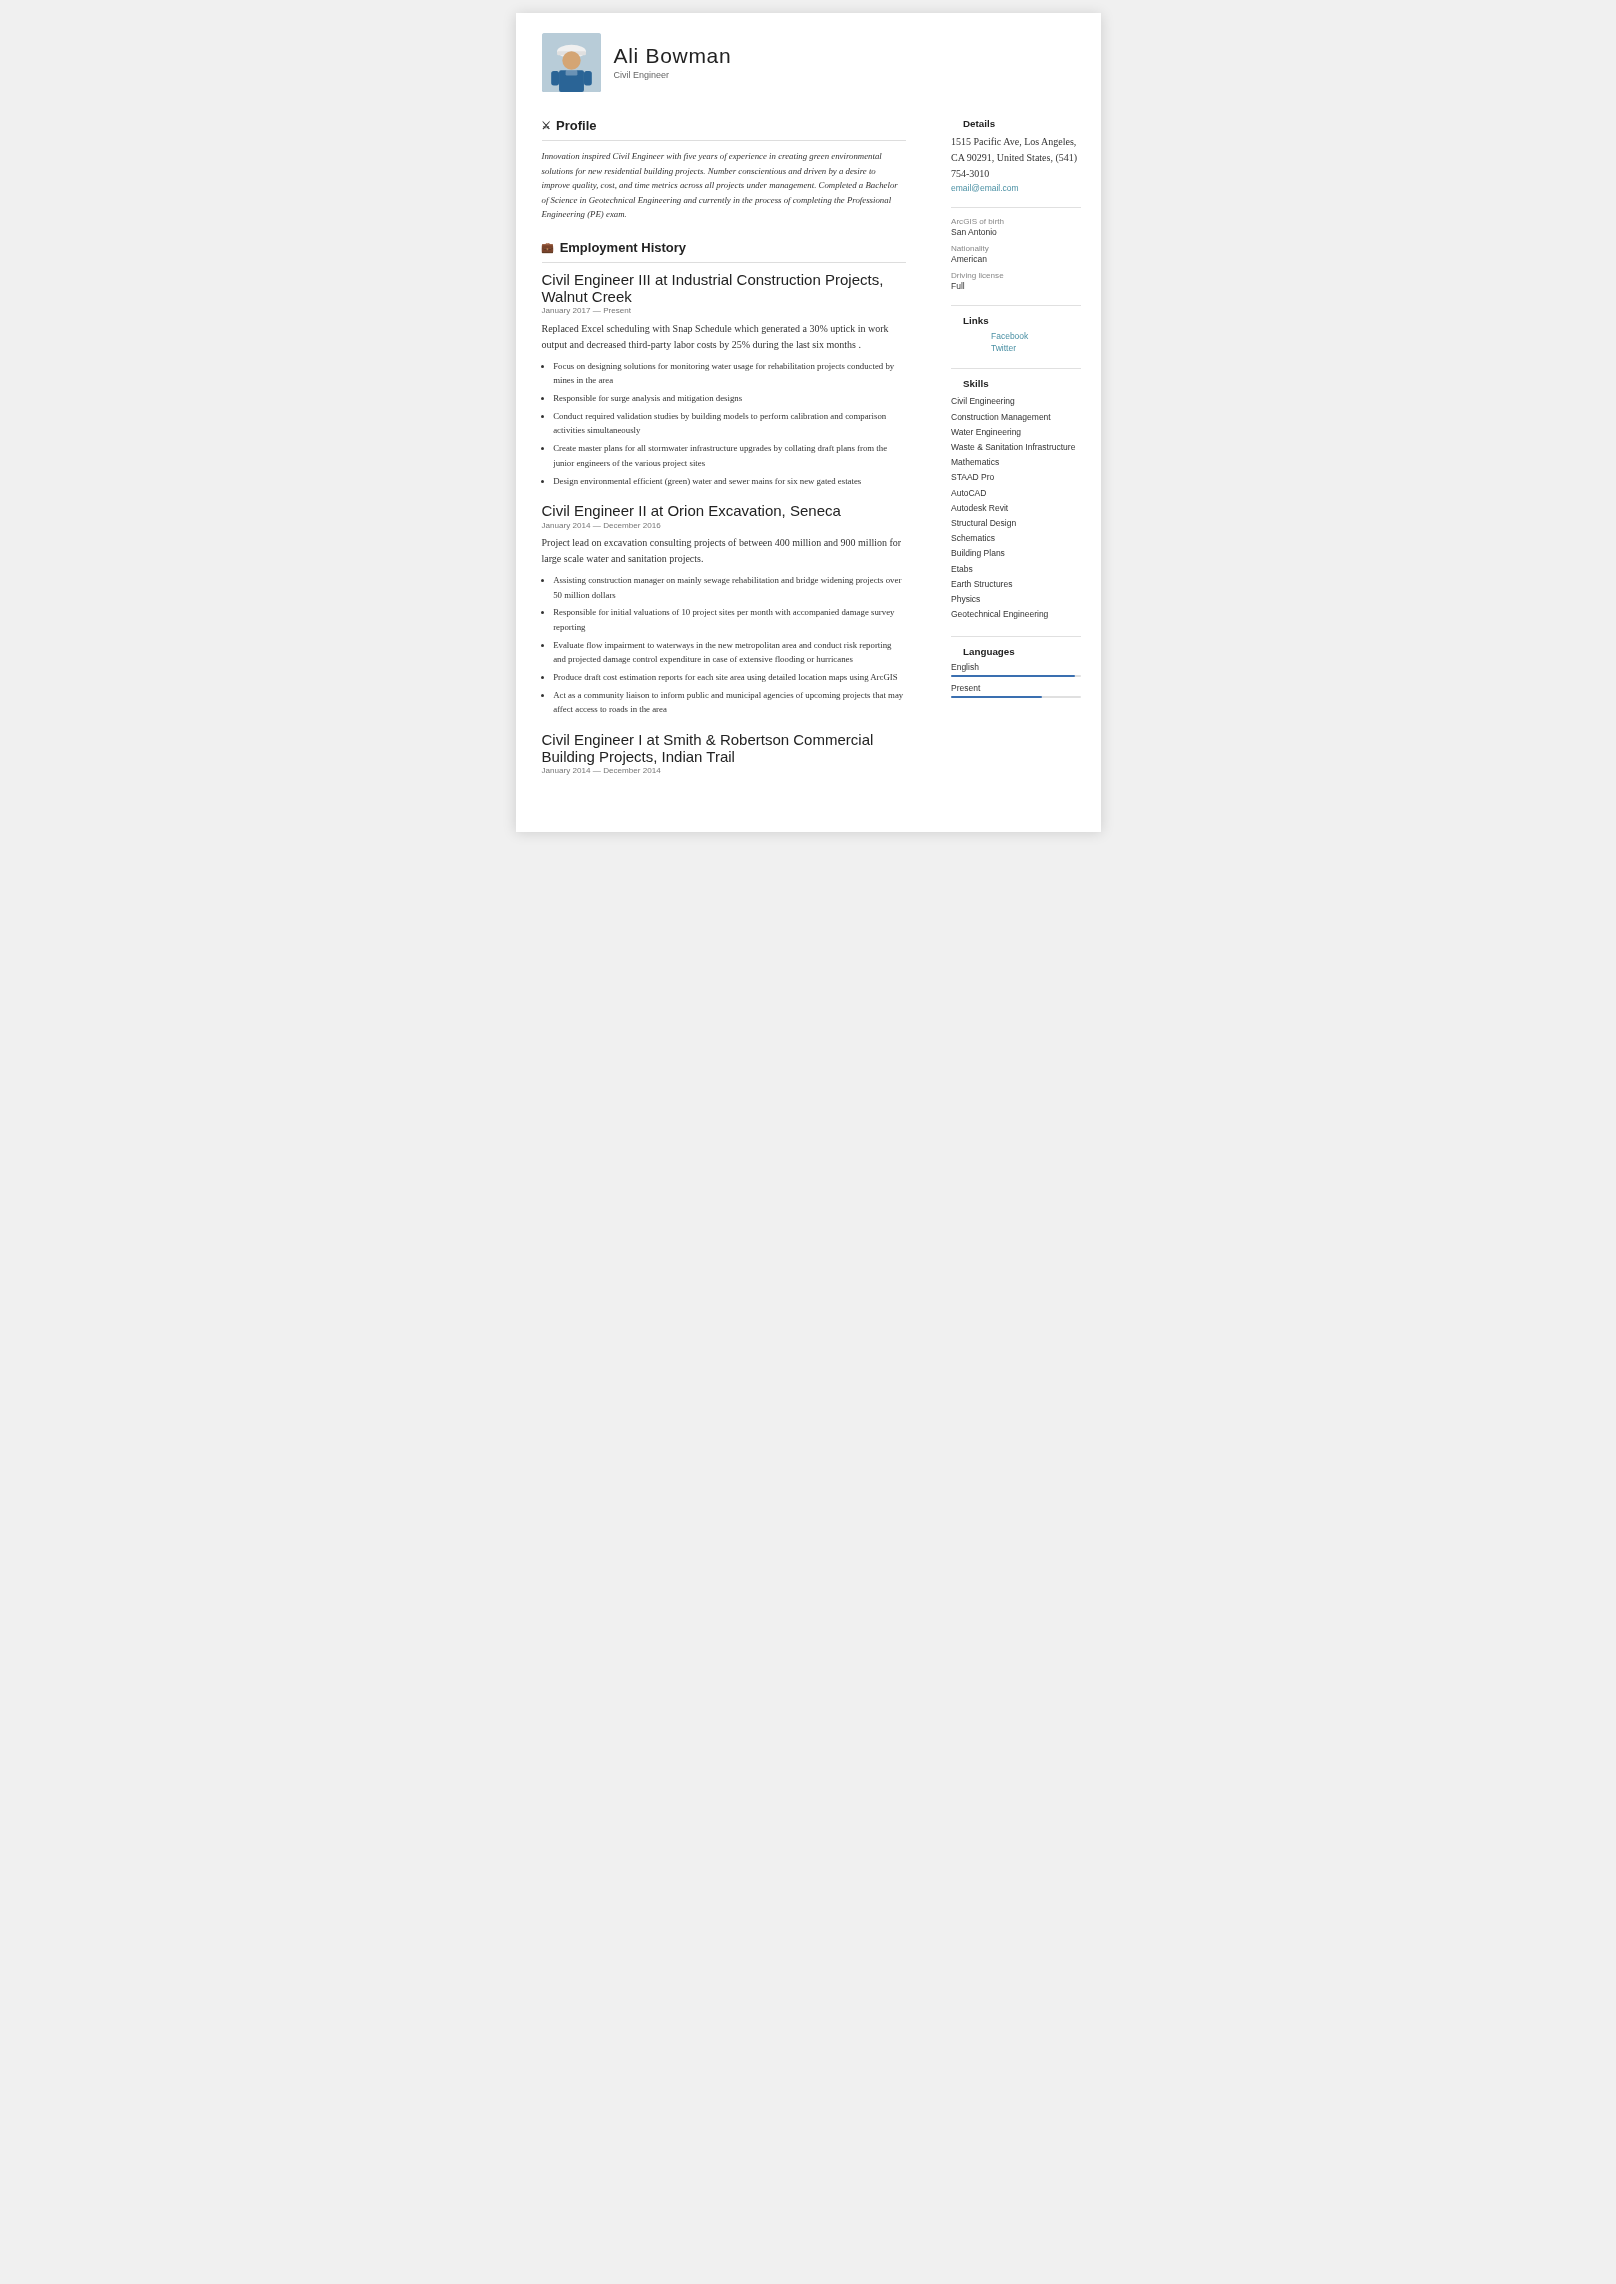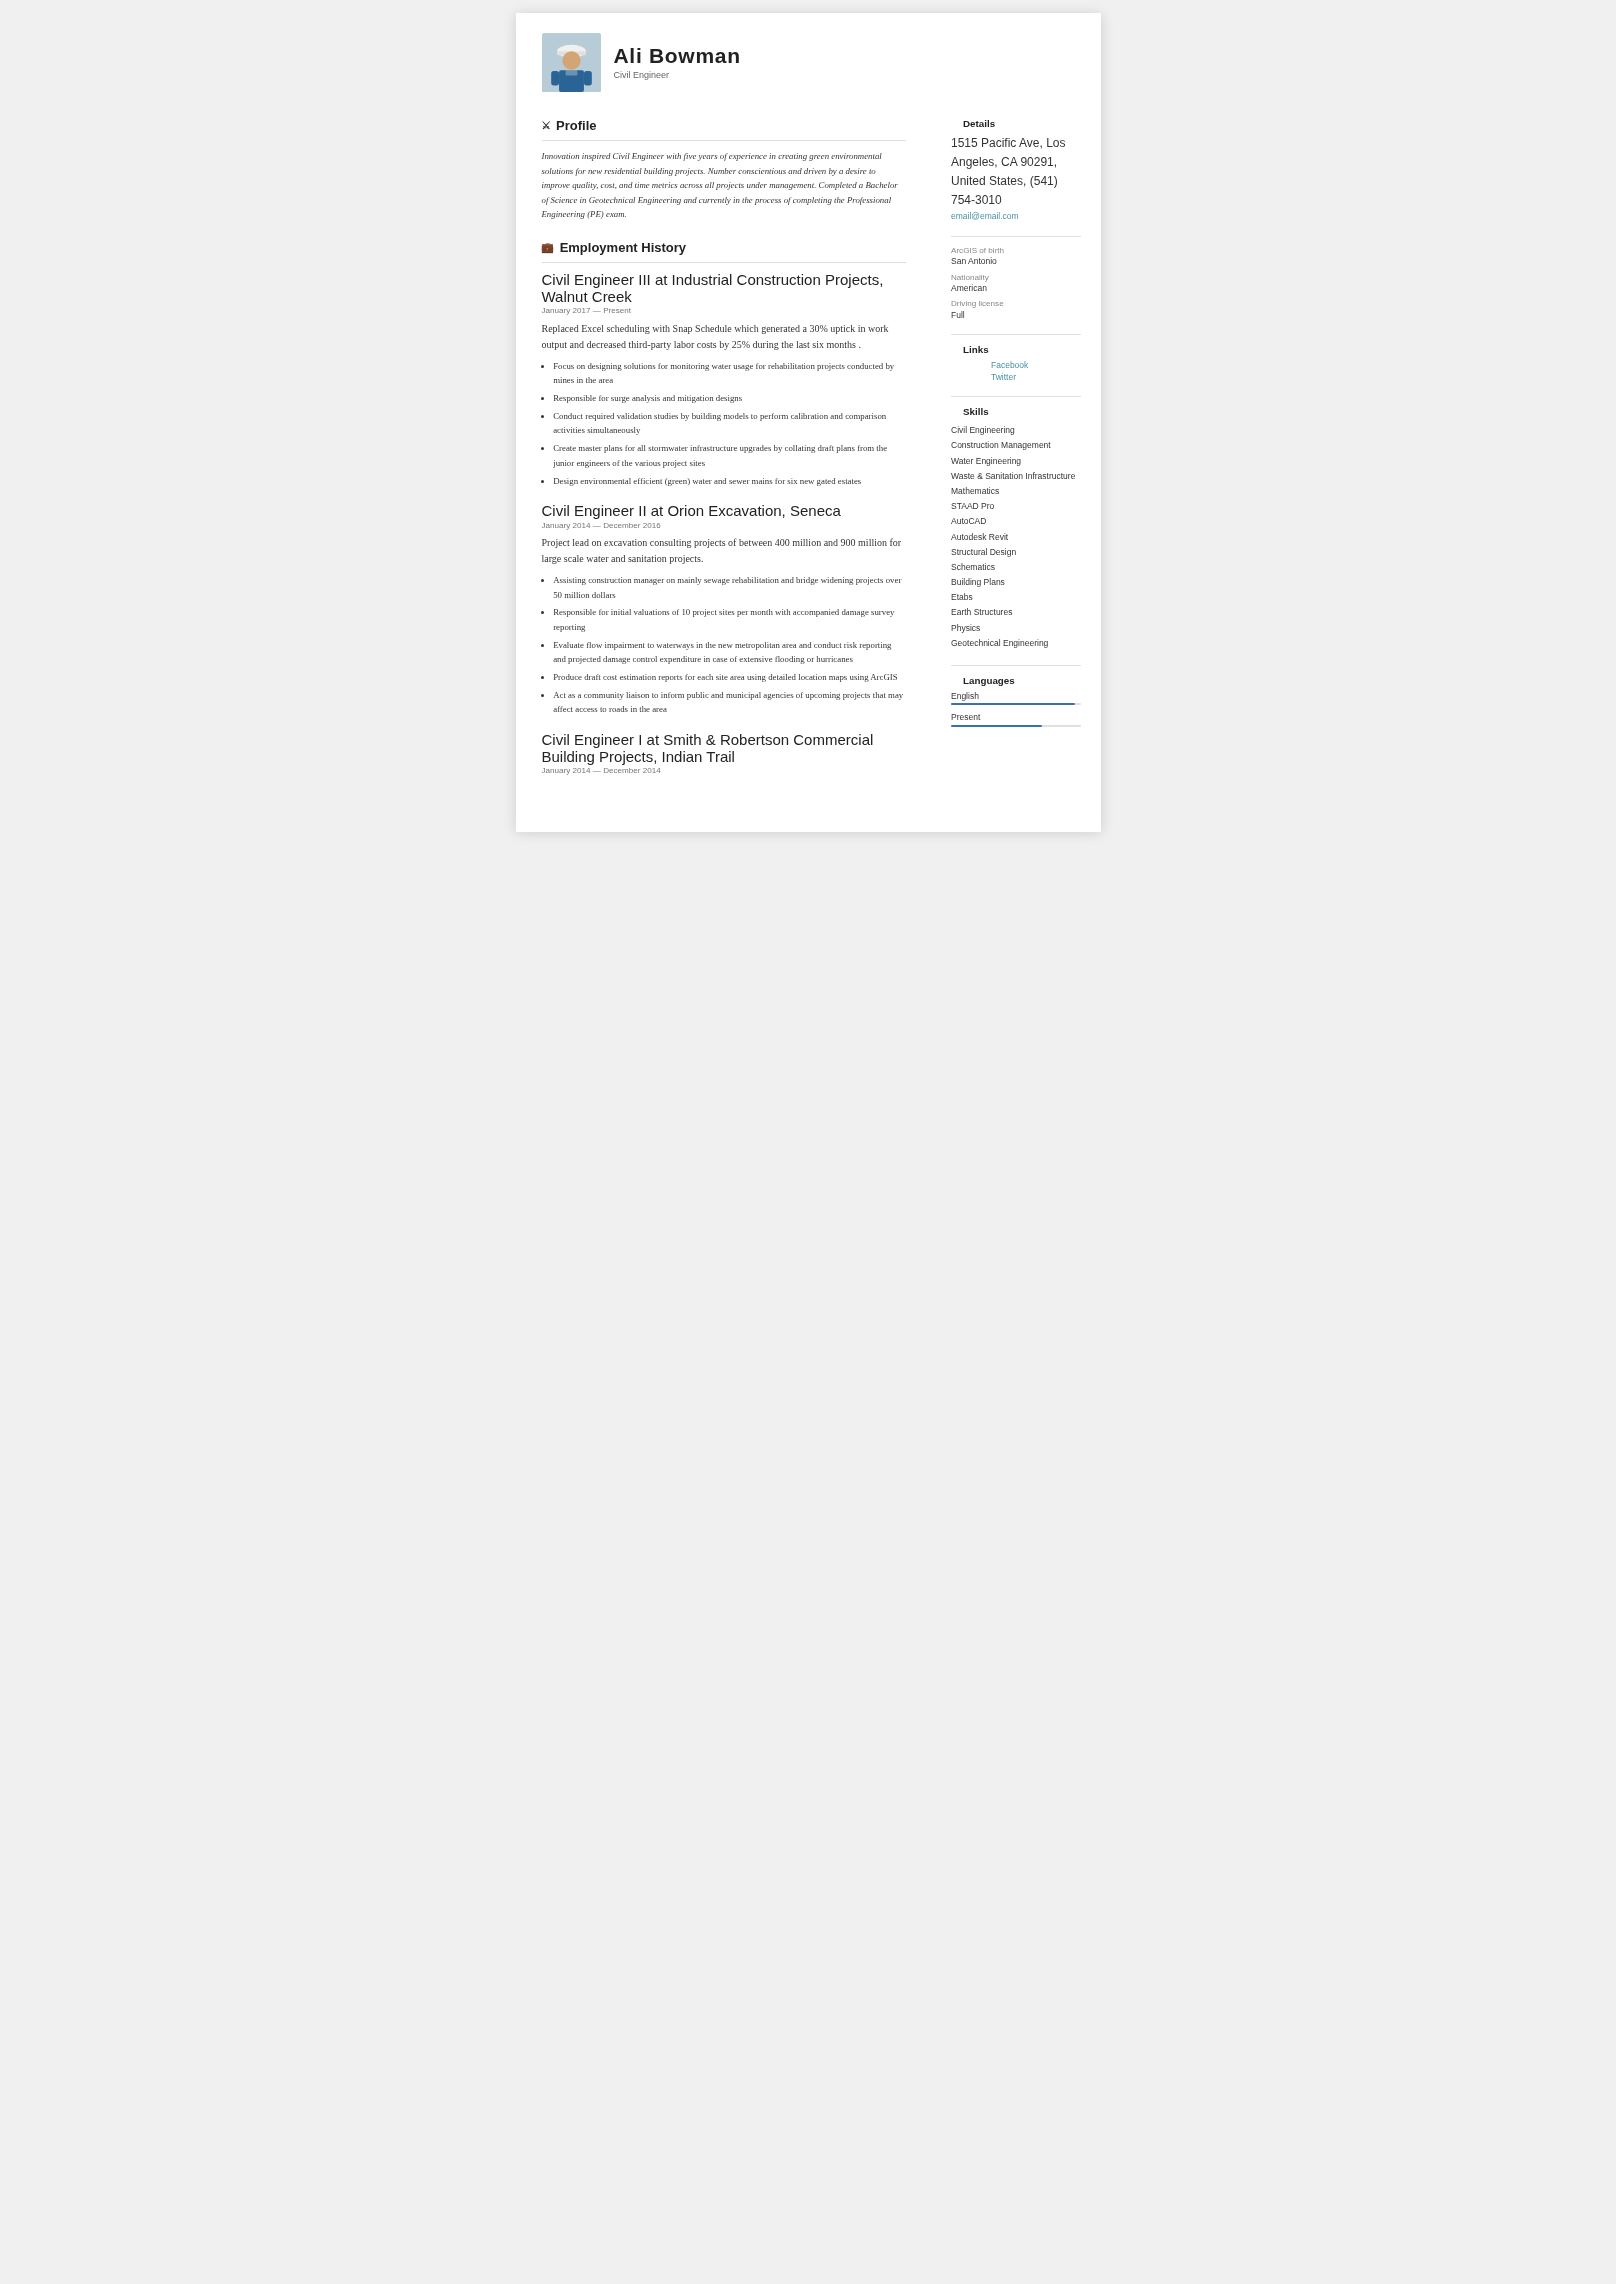--- a/index.html
+++ b/index.html
@@ -39,21 +39,21 @@
     .avatar-figure {
       width: 100%;
       height: 100%;
       background: linear-gradient(180deg, #c5d8e8 0%, #87a5bf 100%);
       display: flex;
       align-items: flex-end;
       justify-content: center;
     }
     .header-info h1 {
       font-size: 21px;
-      font-weight: 700;
+      font-weight: 400;
       color: #222;
       font-family: Arial, sans-serif;
       letter-spacing: 0.7px;
     }
     .header-info .subtitle {
       font-size: 9px;
       color: #666;
       font-family: Arial, sans-serif;
       margin-top: 2.6px;
     }
@@ -144,24 +144,24 @@
     }
     .right-section-title {
       font-size: 9.8px;
       font-weight: 700;
       color: #222;
       font-family: Arial, sans-serif;
       margin-bottom: 5.2px;
       padding-left: 12px;
     }
     .detail-text {
-      font-size: 12px;
+      font-size: 10px;
       color: #333;
       line-height: 1.6;
-      font-family: Liberation Sans, sans-serif;
+      font-family: Liberation Serif, serif;
     }
     .detail-label {
       font-size: 8.1px;
       color: #888;
       font-family: Arial, sans-serif;
       margin-bottom: 1.3px;
     }
     .detail-value {
       font-size: 8.5px;
       color: #333;

